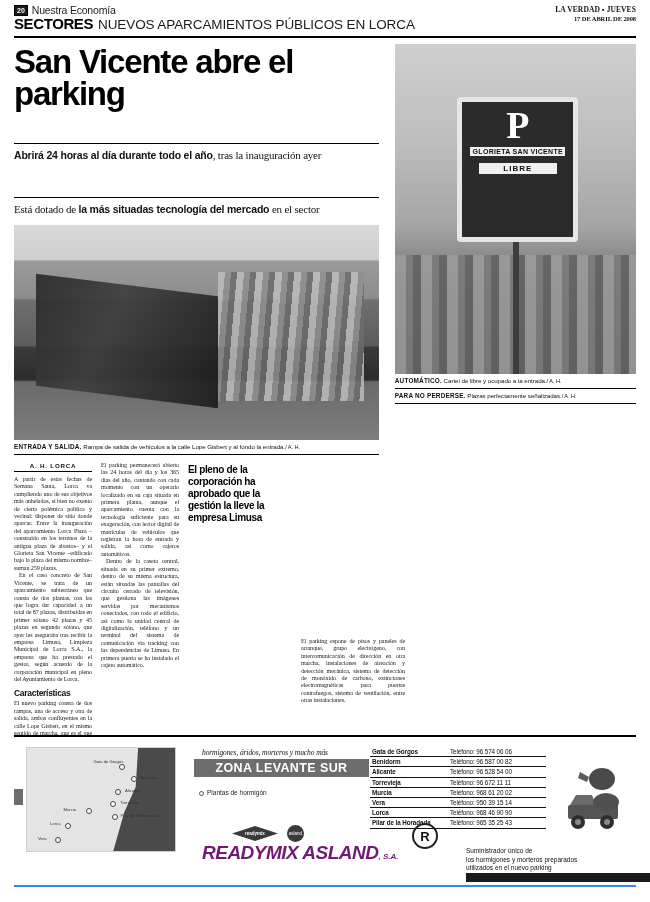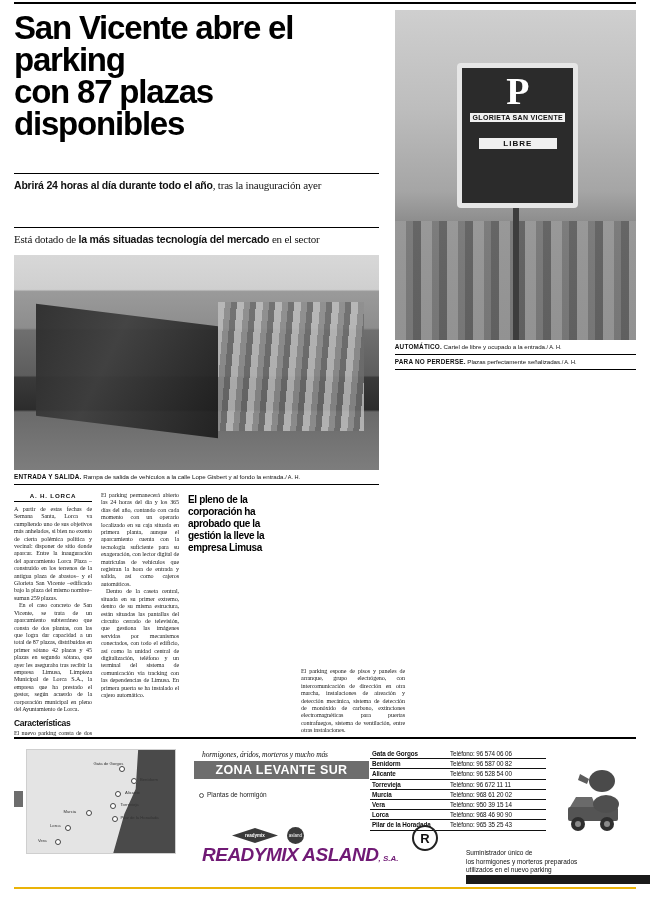--- a/index.html
+++ b/index.html
@@ -75,21 +75,21 @@
   .quotes { width:104px; padding-top:2px;}
   .pullquote {
     font-family:"Liberation Sans", sans-serif;
     font-weight:700; font-size:10px; line-height:12px;
     letter-spacing:-0.35px; color:#000; margin-bottom:9px;
   }
 
   
   .ad {
     position:absolute; left:14px; top:735px; width:622px; height:152px;
-    border-top:2px solid #000; border-bottom:2px solid #eab308;
+    border-top:2px solid #000; border-bottom:2px solid #3b82f6;
     background:#fff;
   }
   .ad-inner { position:relative; width:100%; height:100%; padding-top:6px;}
   .ad-map { position:absolute; left:12px; top:10px; width:150px; height:105px; background:#e9e9e9; overflow:hidden; }
   .ad-slogan { position:absolute; left:188px; top:11px; font-family:"Liberation Serif", serif; font-style:italic; font-size:7.5px; color:#111; letter-spacing:-0.1px;}
   .zona-bar {
     position:absolute; left:180px; top:22px; width:175px; height:18px;
     background:#6d6d6d; color:#fff; font-weight:700; font-size:12.5px;
     letter-spacing:0.4px; display:flex; align-items:center; justify-content:center;text-align:center;
   }
@@ -137,21 +137,21 @@
   .ph-sign {
     background:linear-gradient(180deg,#cfcfcf 0%,#bdbdbd 30%,#a5a5a5 55%,#707070 75%,#4a4a4a 100%);
   }
   .sign-box {
     position:absolute; left:26%; top:16%; width:50%; height:44%;
     background:#2b2b2b; border:5px solid #e6e6e6; border-radius:4px;
     display:flex; flex-direction:column; align-items:center; justify-content:flex-start; padding-top:4px;
   }
   .sign-p { color:#fff; font-weight:700; font-size:38px; line-height:38px; font-family:"Liberation Serif", serif; }
   .sign-band { width:86%; background:#f0f0f0; color:#111; font-size:7px; font-weight:700; text-align:center; margin-top:3px; padding:1px 0; letter-spacing:0.3px;}
-  .sign-band2 { width:70%; background:#f0f0f0; color:#111; font-size:8px; font-weight:700; text-align:center; margin-top:16px; padding:1px 0; letter-spacing:1px;}
+  .sign-band2 { width:70%; background:#f0f0f0; color:#111; font-size:8px; font-weight:700; text-align:center; margin-top:7px; padding:1px 0; letter-spacing:1px;}
   .sign-pole { position:absolute; left:49%; top:60%; width:6px; height:40%; background:#3d3d3d; }
   .ph-sign .cityscape {
     position:absolute; left:0; bottom:0; width:100%; height:36%;
     background:repeating-linear-gradient(90deg,#9a9a9a 0 11px,#7b7b7b 11px 18px,#626262 18px 26px);
     opacity:.9;
   }
   .ph-garage {
     background:linear-gradient(180deg,#b9b9b9 0%,#a8a8a8 22%,#8e8e8e 45%,#6f6f6f 70%,#4f4f4f 100%);
   }
   .ph-garage .pillar {
@@ -169,30 +169,45 @@
   .map-dot { position:absolute; width:6px; height:6px; border:1.2px solid #444; border-radius:50%; background:#fff; }
   .map-lbl { position:absolute; font-size:4.2px; color:#333; }
   .map-border { position:absolute; left:0; top:0; width:100%; height:100%; border:1px solid #cfcfcf; }
   .truck-svg { width:100%; height:100%; }
 </style>
 </head>
 <body>
 
 <div class="page">
 
+  <div class="masthead">
+    <div class="mh-left">
+      <div class="mh-line1">
+        <span class="pagenum">20</span>
+        <span class="section-small">Nuestra Economía</span>
+      </div>
+      <div class="mh-line2">
+        <span class="sectores">SECTORES</span>
+        <span class="kicker">NUEVOS APARCAMIENTOS PÚBLICOS EN LORCA</span>
+      </div>
+    </div>
+    <div class="mh-right">
+      <div class="paper-name">LA VERDAD ▪ JUEVES</div>
+      <div class="paper-date">17 DE ABRIL DE 2008</div>
+    </div>
+  </div>
   <div class="rule-top"></div>
 
   <div class="body-wrap">
 
     <div class="top-area">
 
       <div class="left-col">
         <h1 class="headline">
           <span>San Vicente abre el parking</span><br>
-          <span>con 87 plazas disponibles</span>
         </h1>
 
         <div class="sub sub-rule">
           <b>Abrirá 24 horas al día durante todo el año</b><span>, tras la inauguración ayer</span>
         </div>
         <div class="sub sub-rule">
           <span>Está dotado de </span><b>la más situadas tecnología del mercado</b><span> en el sector</span>
         </div>
 
         <div class="photo photo-main ph-ramp"></div>

